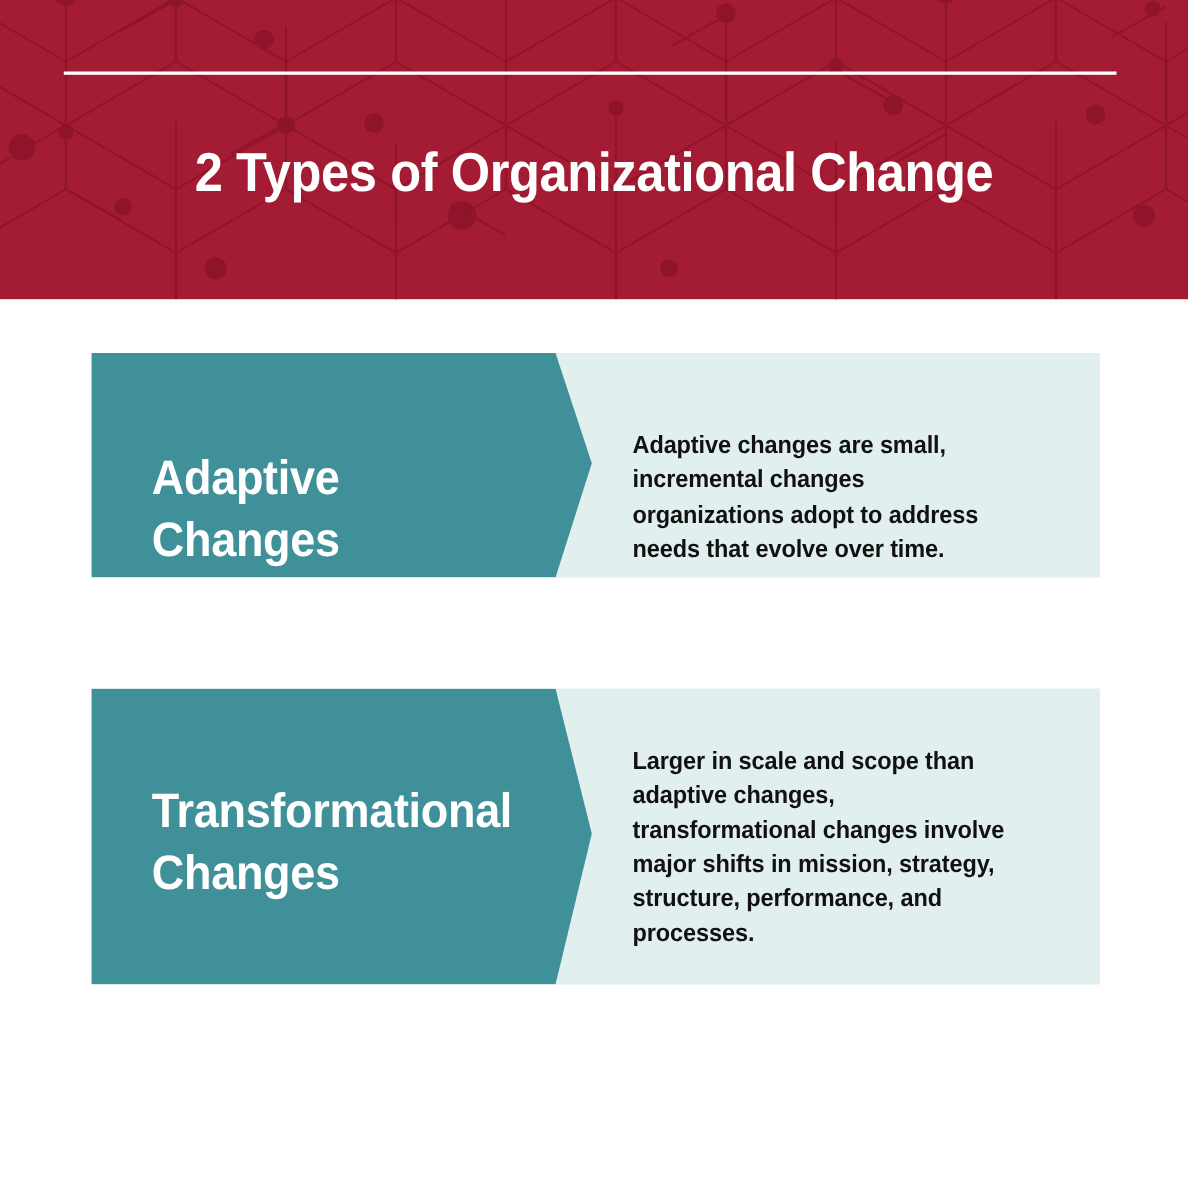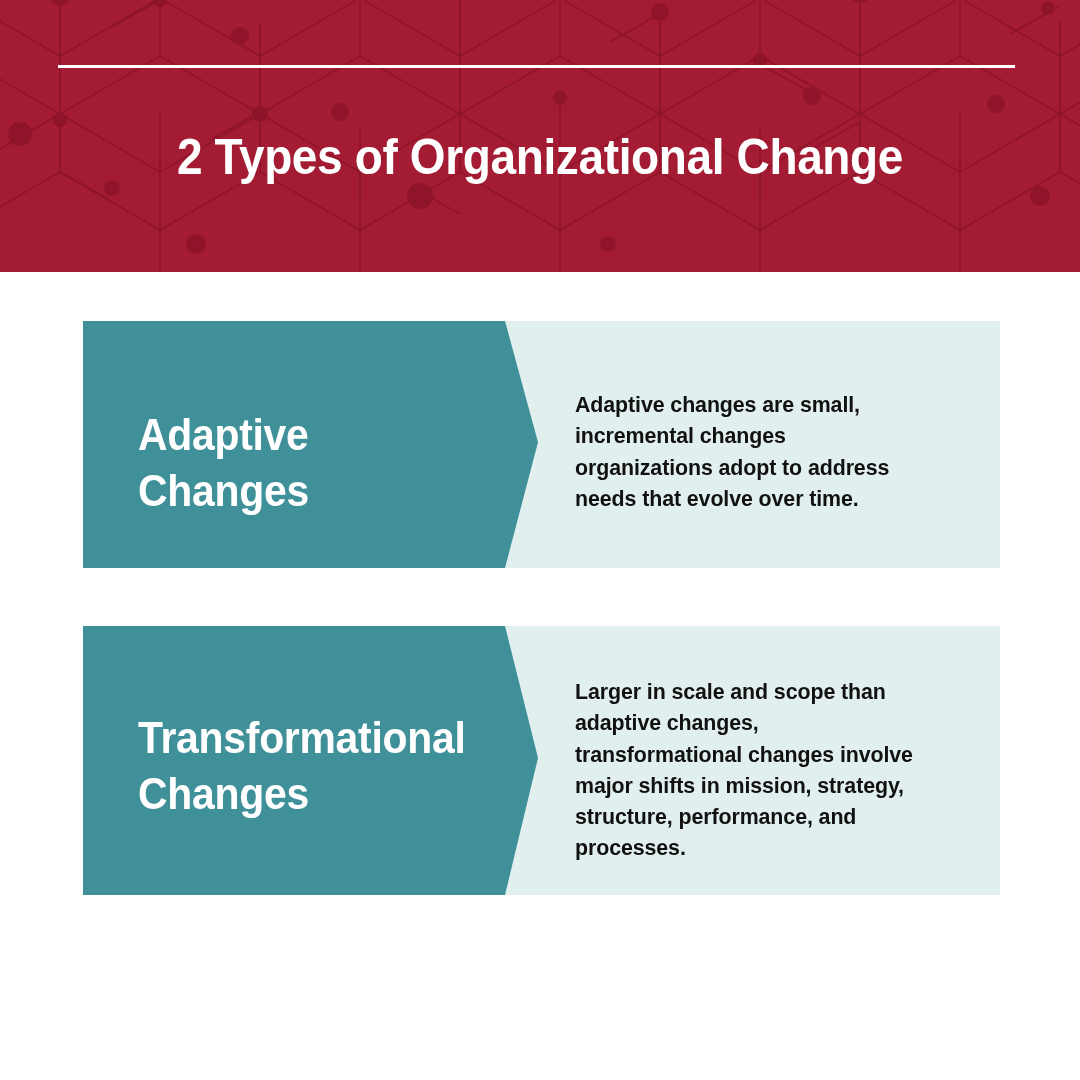--- a/index.html
+++ b/index.html
@@ -55,21 +55,21 @@
   }
 
   
   .card {
     position:absolute;
     left:83px;
     width:917px;
     background:#E2EFEF;
     overflow:hidden;
   }
-  #card-adaptive      { top:321px; height:247px; }
+  #card-adaptive      { top:321px; height:204px; }
   #card-transformational { top:626px; height:269px; }
 
   .card-shape {
     position:absolute;
     left:0; top:0;
     width:917px; height:100%;
     display:block;
   }
 
   .card-label {

